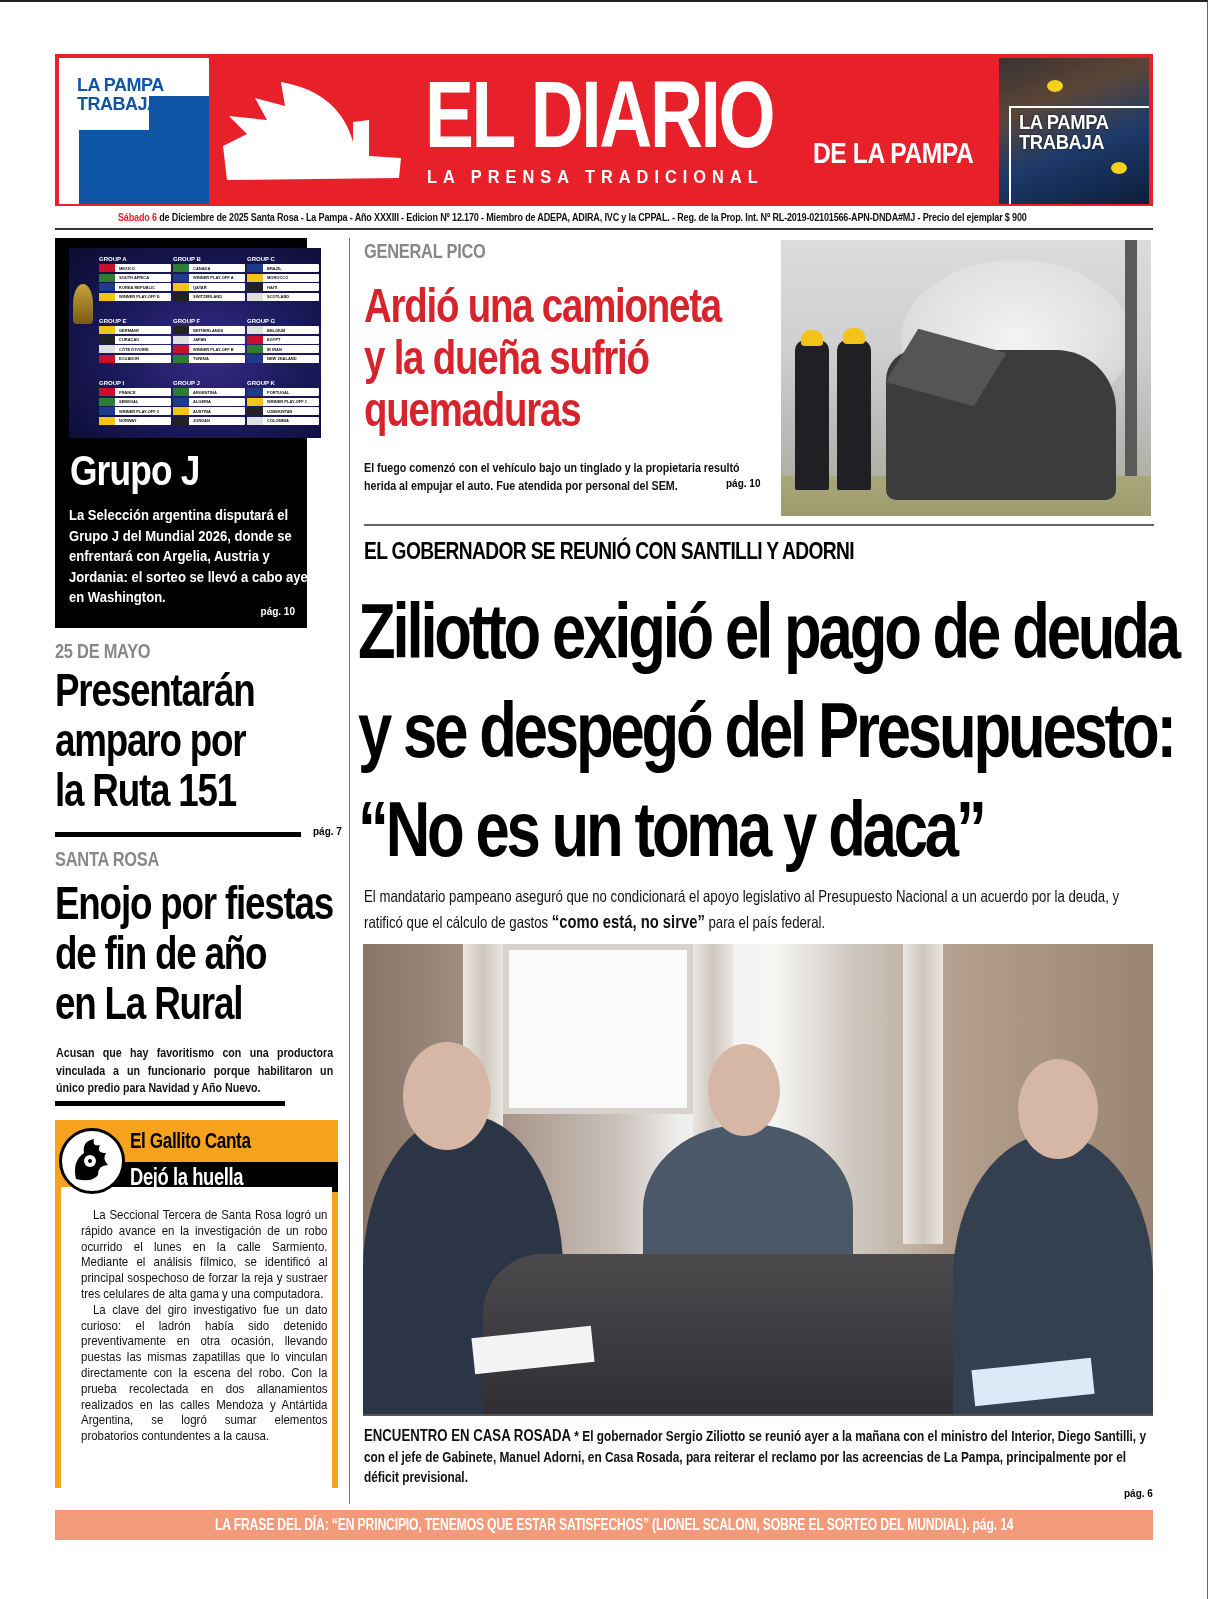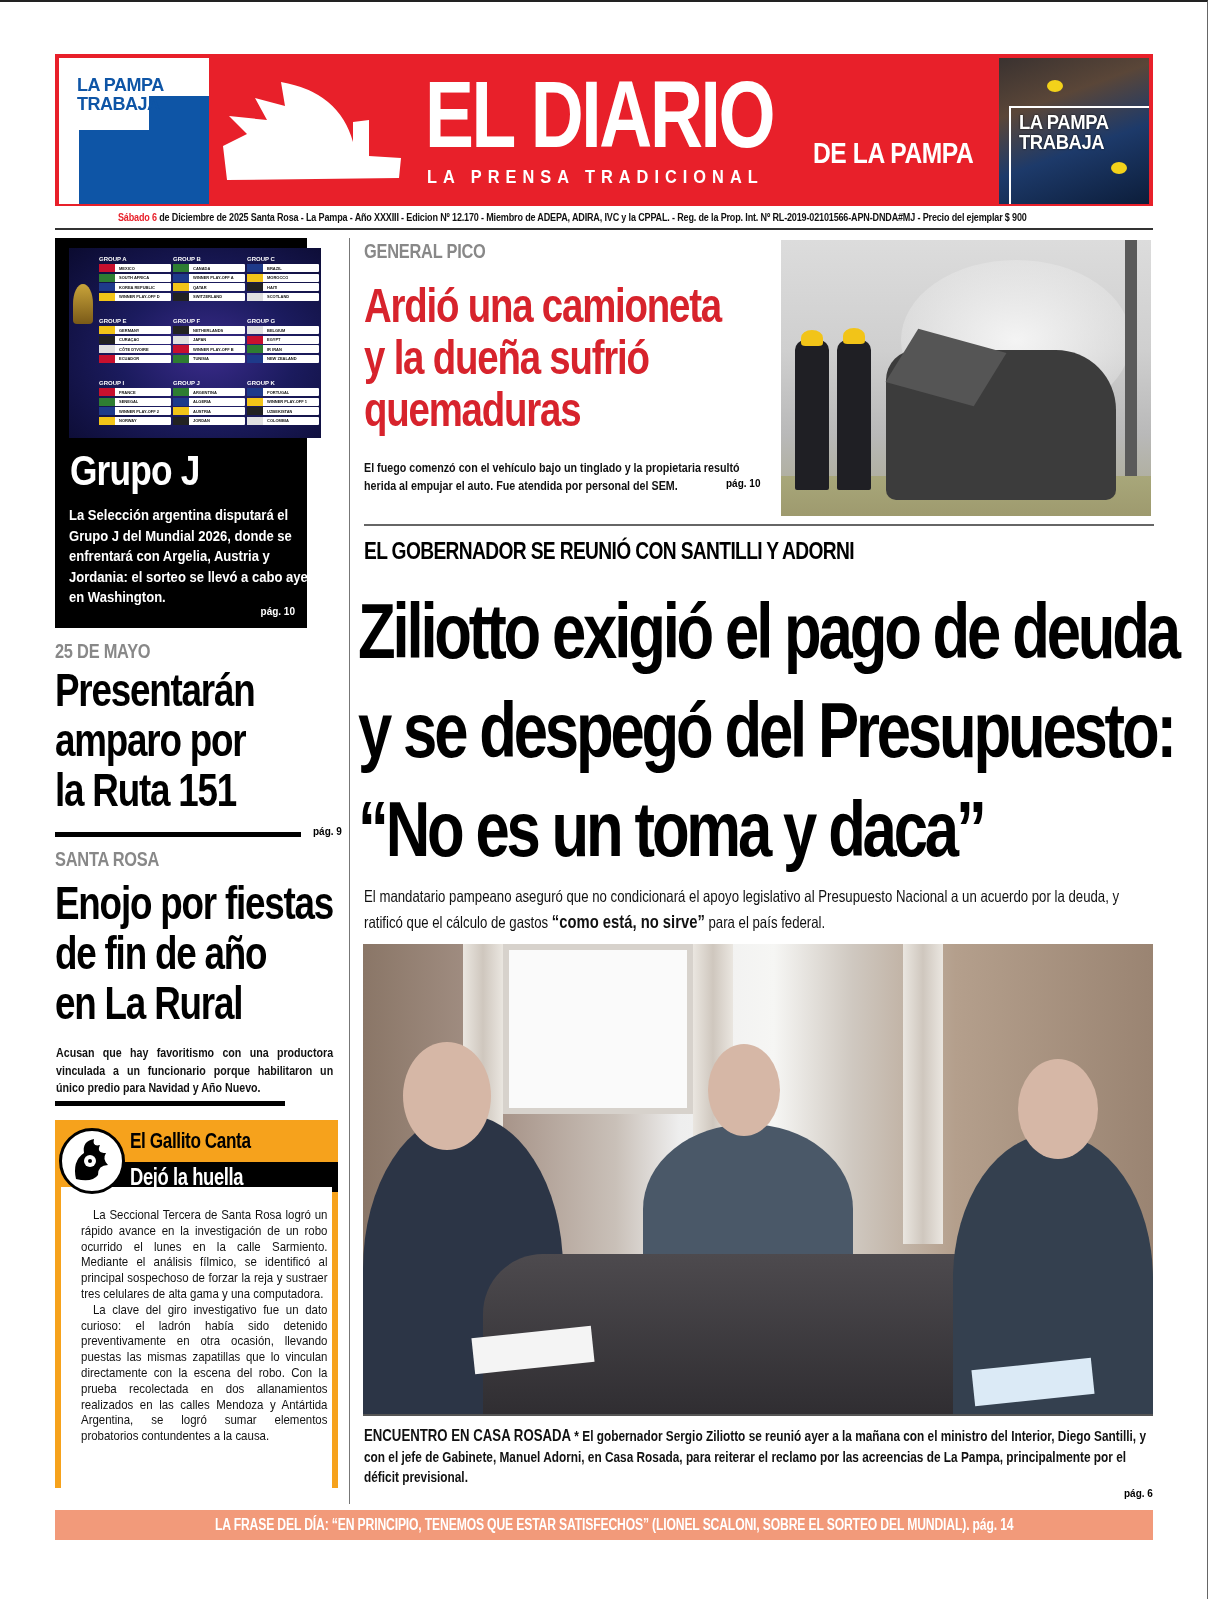--- a/index.html
+++ b/index.html
@@ -314,21 +314,21 @@
   <div class="grupo-pag">pág. 10</div>
 </section>
 
 <div class="kicker" style="left:55px;top:640px;">25 DE MAYO</div>
 <div class="headline-left" style="left:55px;top:665px;">
   <div>Presentarán</div>
   <div>amparo por</div>
   <div>la Ruta 151</div>
 </div>
 <div class="thick-rule" style="left:55px;top:832px;width:246px;"></div>
-<div class="pag-small" style="left:313px;top:826px;">pág. 9</div>
+<div class="pag-small" style="left:313px;top:826px;">pág. 7</div>
 
 <div class="kicker" style="left:55px;top:848px;">SANTA ROSA</div>
 <div class="headline-left" style="left:55px;top:878px;">
   <div>Enojo por fiestas</div>
   <div>de fin de año</div>
   <div>en La Rural</div>
 </div>
 <div class="lead-left">Acusan que hay favoritismo con una productora vinculada a un funcionario porque habilitaron un único predio para Navidad y Año Nuevo.</div>
 <div class="thick-rule" style="left:55px;top:1101px;width:230px;"></div>
 

